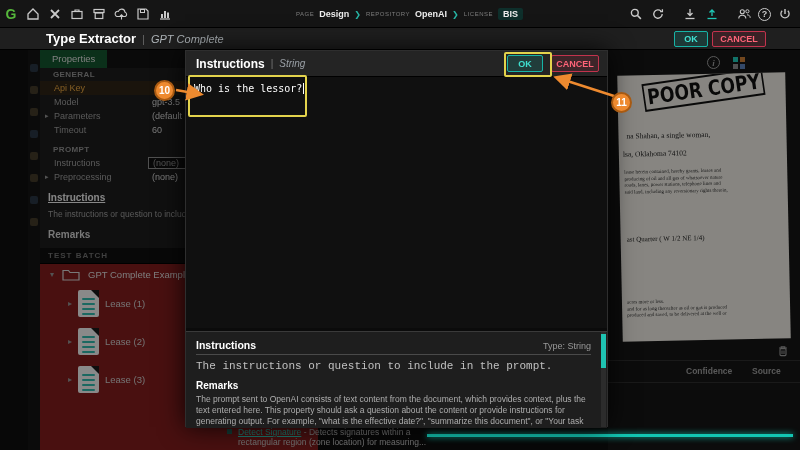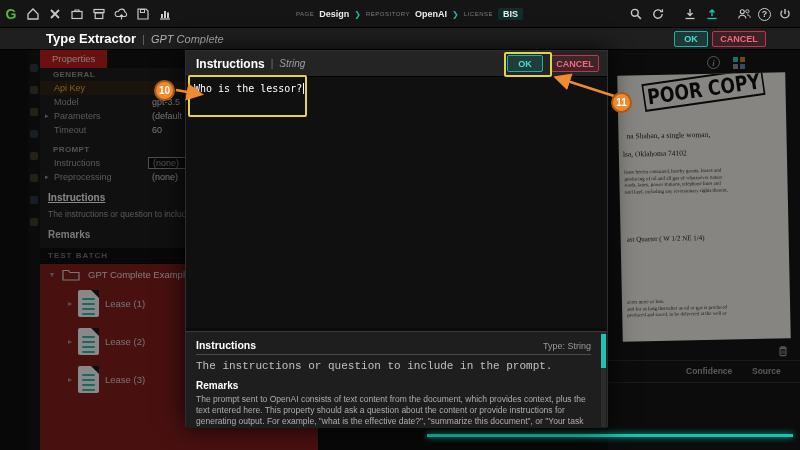--- a/index.html
+++ b/index.html
@@ -30,21 +30,21 @@
   .tb-ok{position:absolute;left:674px;top:3px;width:34px;height:16px;font-size:9px;}
   .tb-cancel{position:absolute;left:712px;top:3px;width:54px;height:16px;font-size:9px;}
 
   
   .strip{position:absolute;left:28px;top:50px;width:12px;height:400px;background:#131313;z-index:5;}
   .strip b{display:block;width:8px;height:8px;border-radius:2px;margin:14px auto 0;opacity:.45;}
 
   
   .props{position:absolute;left:40px;top:50px;width:278px;height:198px;background:#1c1c1c;border-right:1px solid #000;z-index:10;overflow:hidden;}
   .tabrow{height:18px;background:#121212;display:flex;}
-  .tab{background:#b91c1c;color:#ddd;font-size:9.5px;padding:3px 12px;}
+  .tab{background:#14532d;color:#ddd;font-size:9.5px;padding:3px 12px;}
   .psec{height:13px;display:flex;align-items:center;padding-left:5px;font-size:8px;font-weight:bold;color:#8f8f8f;letter-spacing:.4px;margin-left:8px;}
   .prow{height:14px;display:flex;align-items:center;font-size:9px;}
   .prow.sel{background:#2e2415;}
   .plabel{width:108px;padding-left:14px;color:#9b9b9b;white-space:nowrap;display:flex;align-items:center;}
   .plabel .exp{width:9px;margin-left:-9px;color:#8f8f8f;font-size:7px;}
   .orange{color:#e2a23f;}
   .pvalue{flex:1;padding-left:4px;color:#cfcfcf;white-space:nowrap;overflow:hidden;}
   .editbox{border:1px solid #8a8a8a;background:#101010;color:#8f8f8f;height:12px;line-height:11px;margin-right:2px;}
   .pgap{height:6px;}
   .phelp{padding:8px 0 0 8px;}
@@ -369,20 +369,27 @@
           <rect x="4" y="4.6" width="6" height="7" rx="1" fill="none" stroke="#9a9a9a" stroke-width="1.1"></rect>
           <path d="M6 6.5v3.5M8 6.5v3.5" stroke="#9a9a9a" stroke-width="1"></path>
         </svg>
       </span>
     <div class="dp-div1"></div>
     <span class="col-conf">Confidence</span>
     <span class="col-src">Source</span>
     <div class="dp-div2"></div>
   </div>
 
+  <div class="hint">
+    <span class="bullet"></span>
+    <span style="width:196px;display:inline-block;">
+      <span class="term">Detect Signature</span><span> - Detects signatures within a</span>
+      <span>rectangular region (zone location) for measuring...</span>
+    </span>
+  </div>
 
   <div class="dim"></div>
   <div class="progress"></div>
 
   <div class="modal">
     <div class="mhdr">
       <span class="mtitle">Instructions</span>
       <span class="msep">|</span>
       <span class="mtype">String</span>
       <span class="btn btn-ok m-ok">OK</span>

